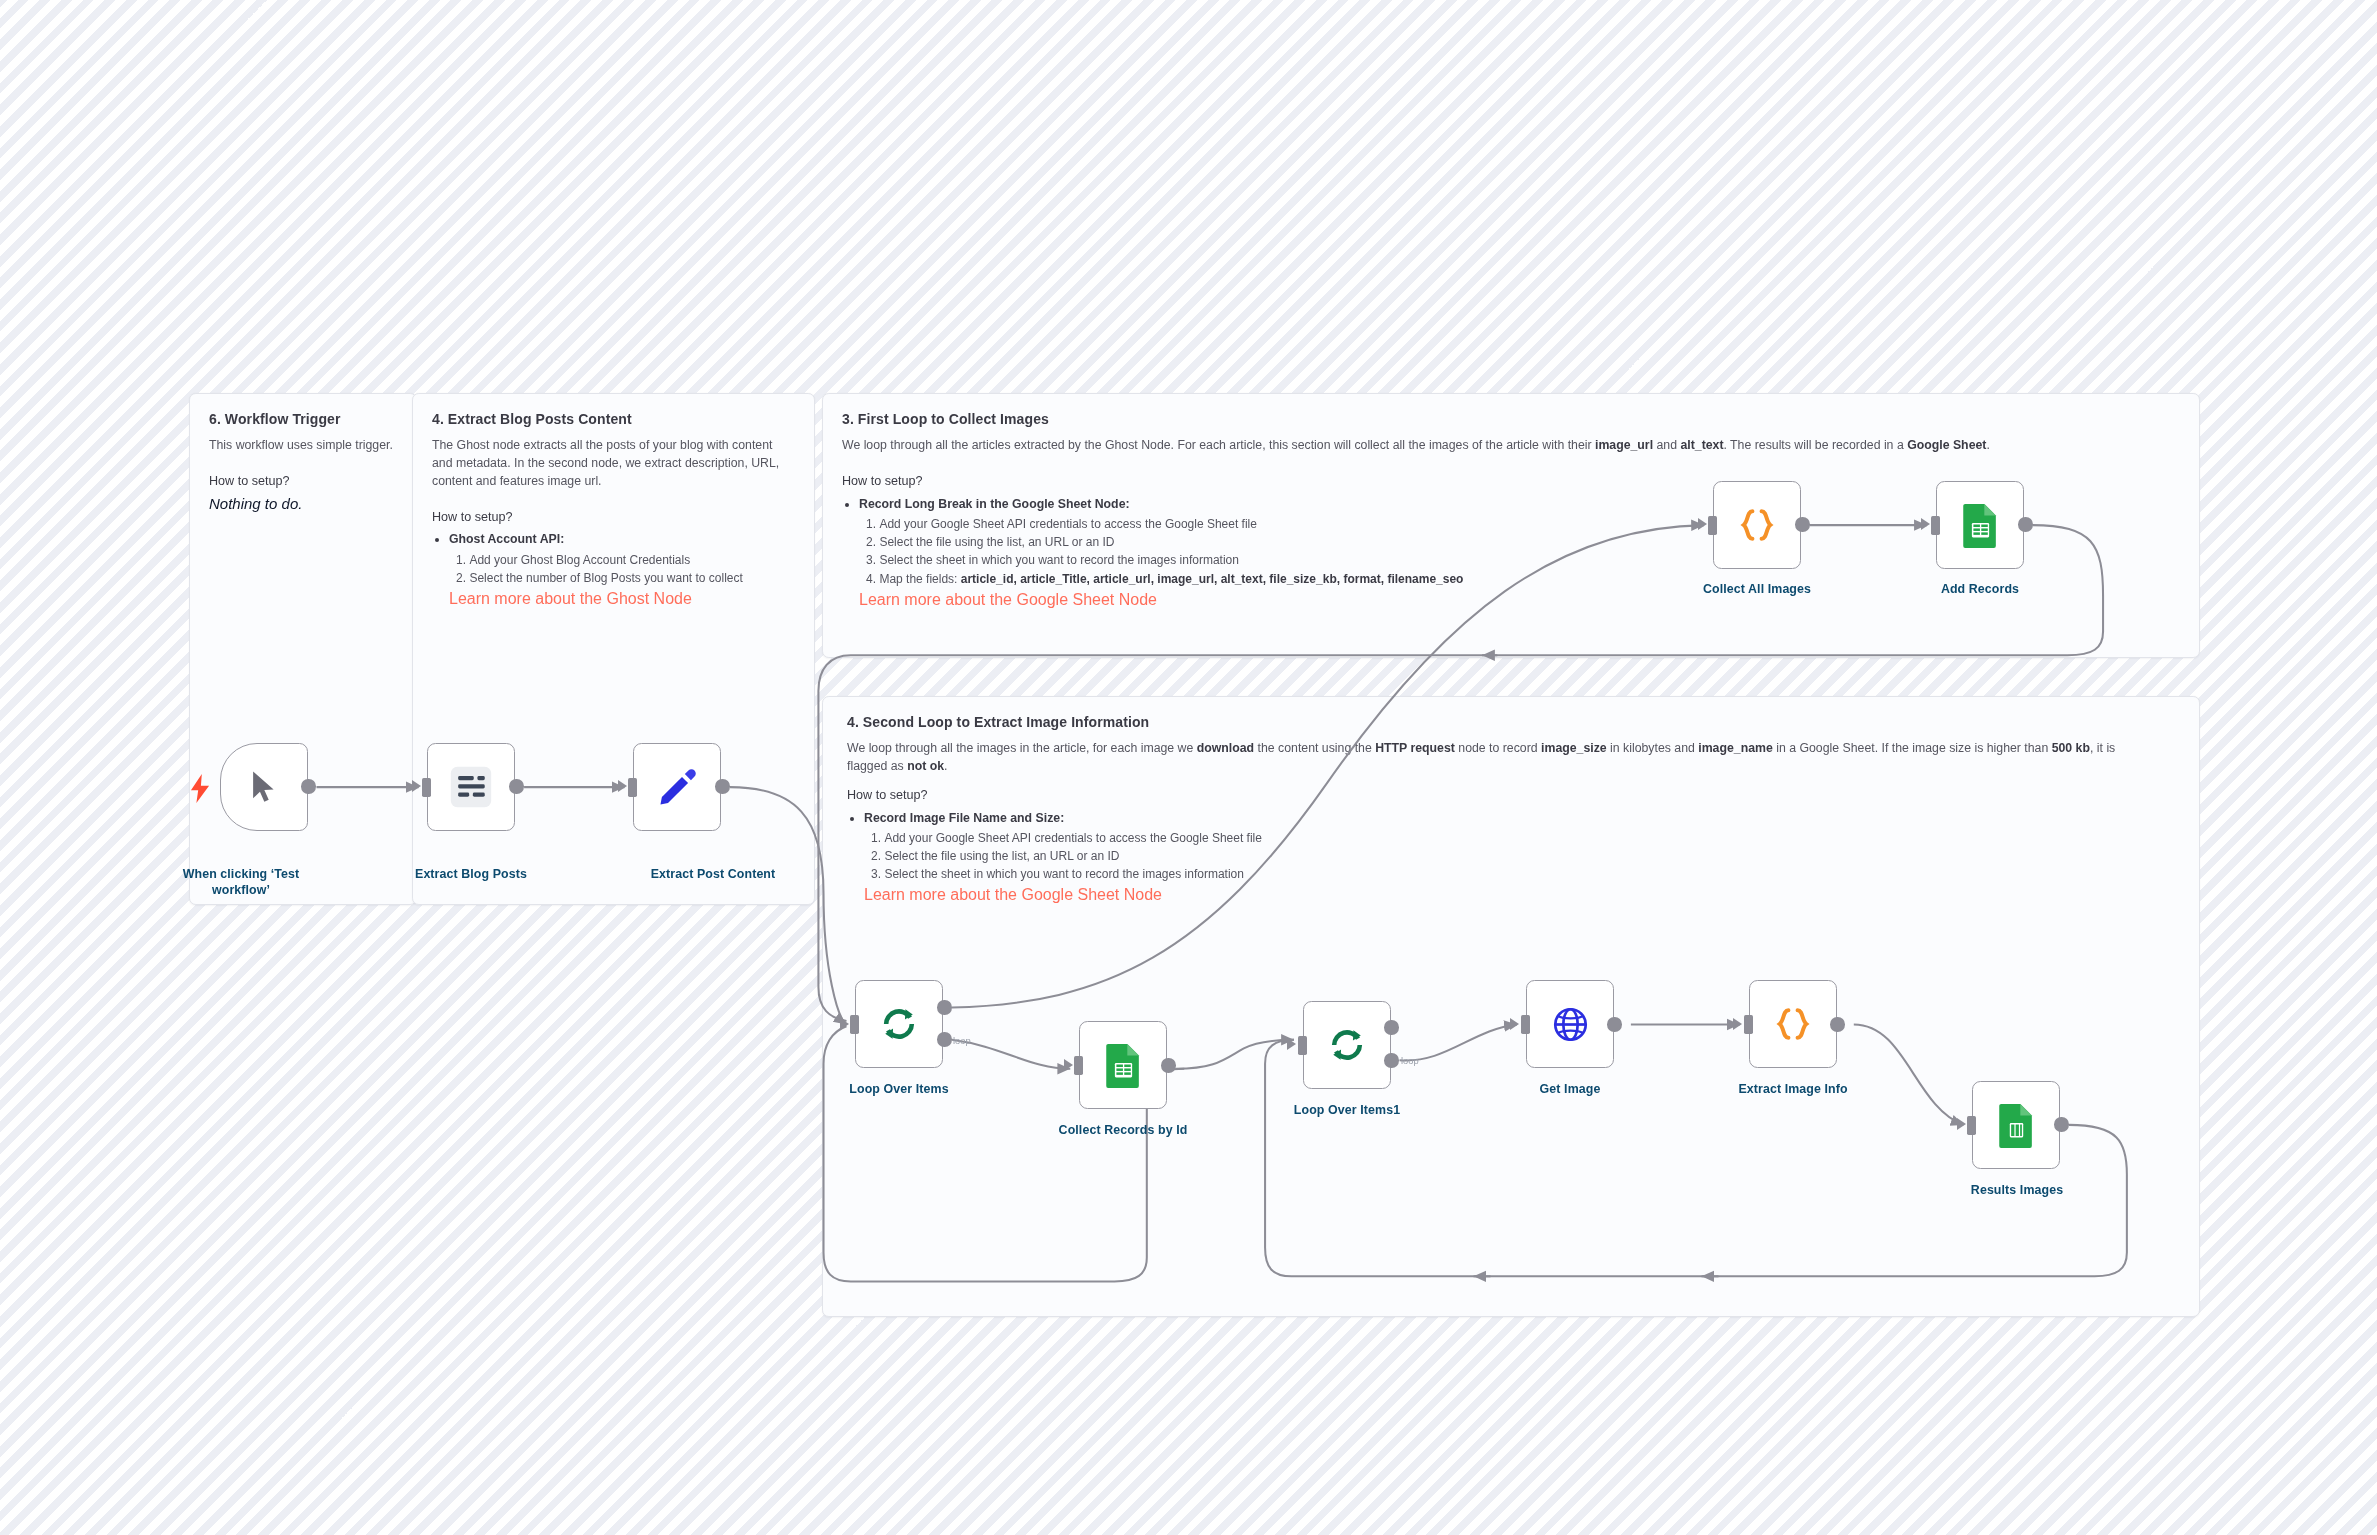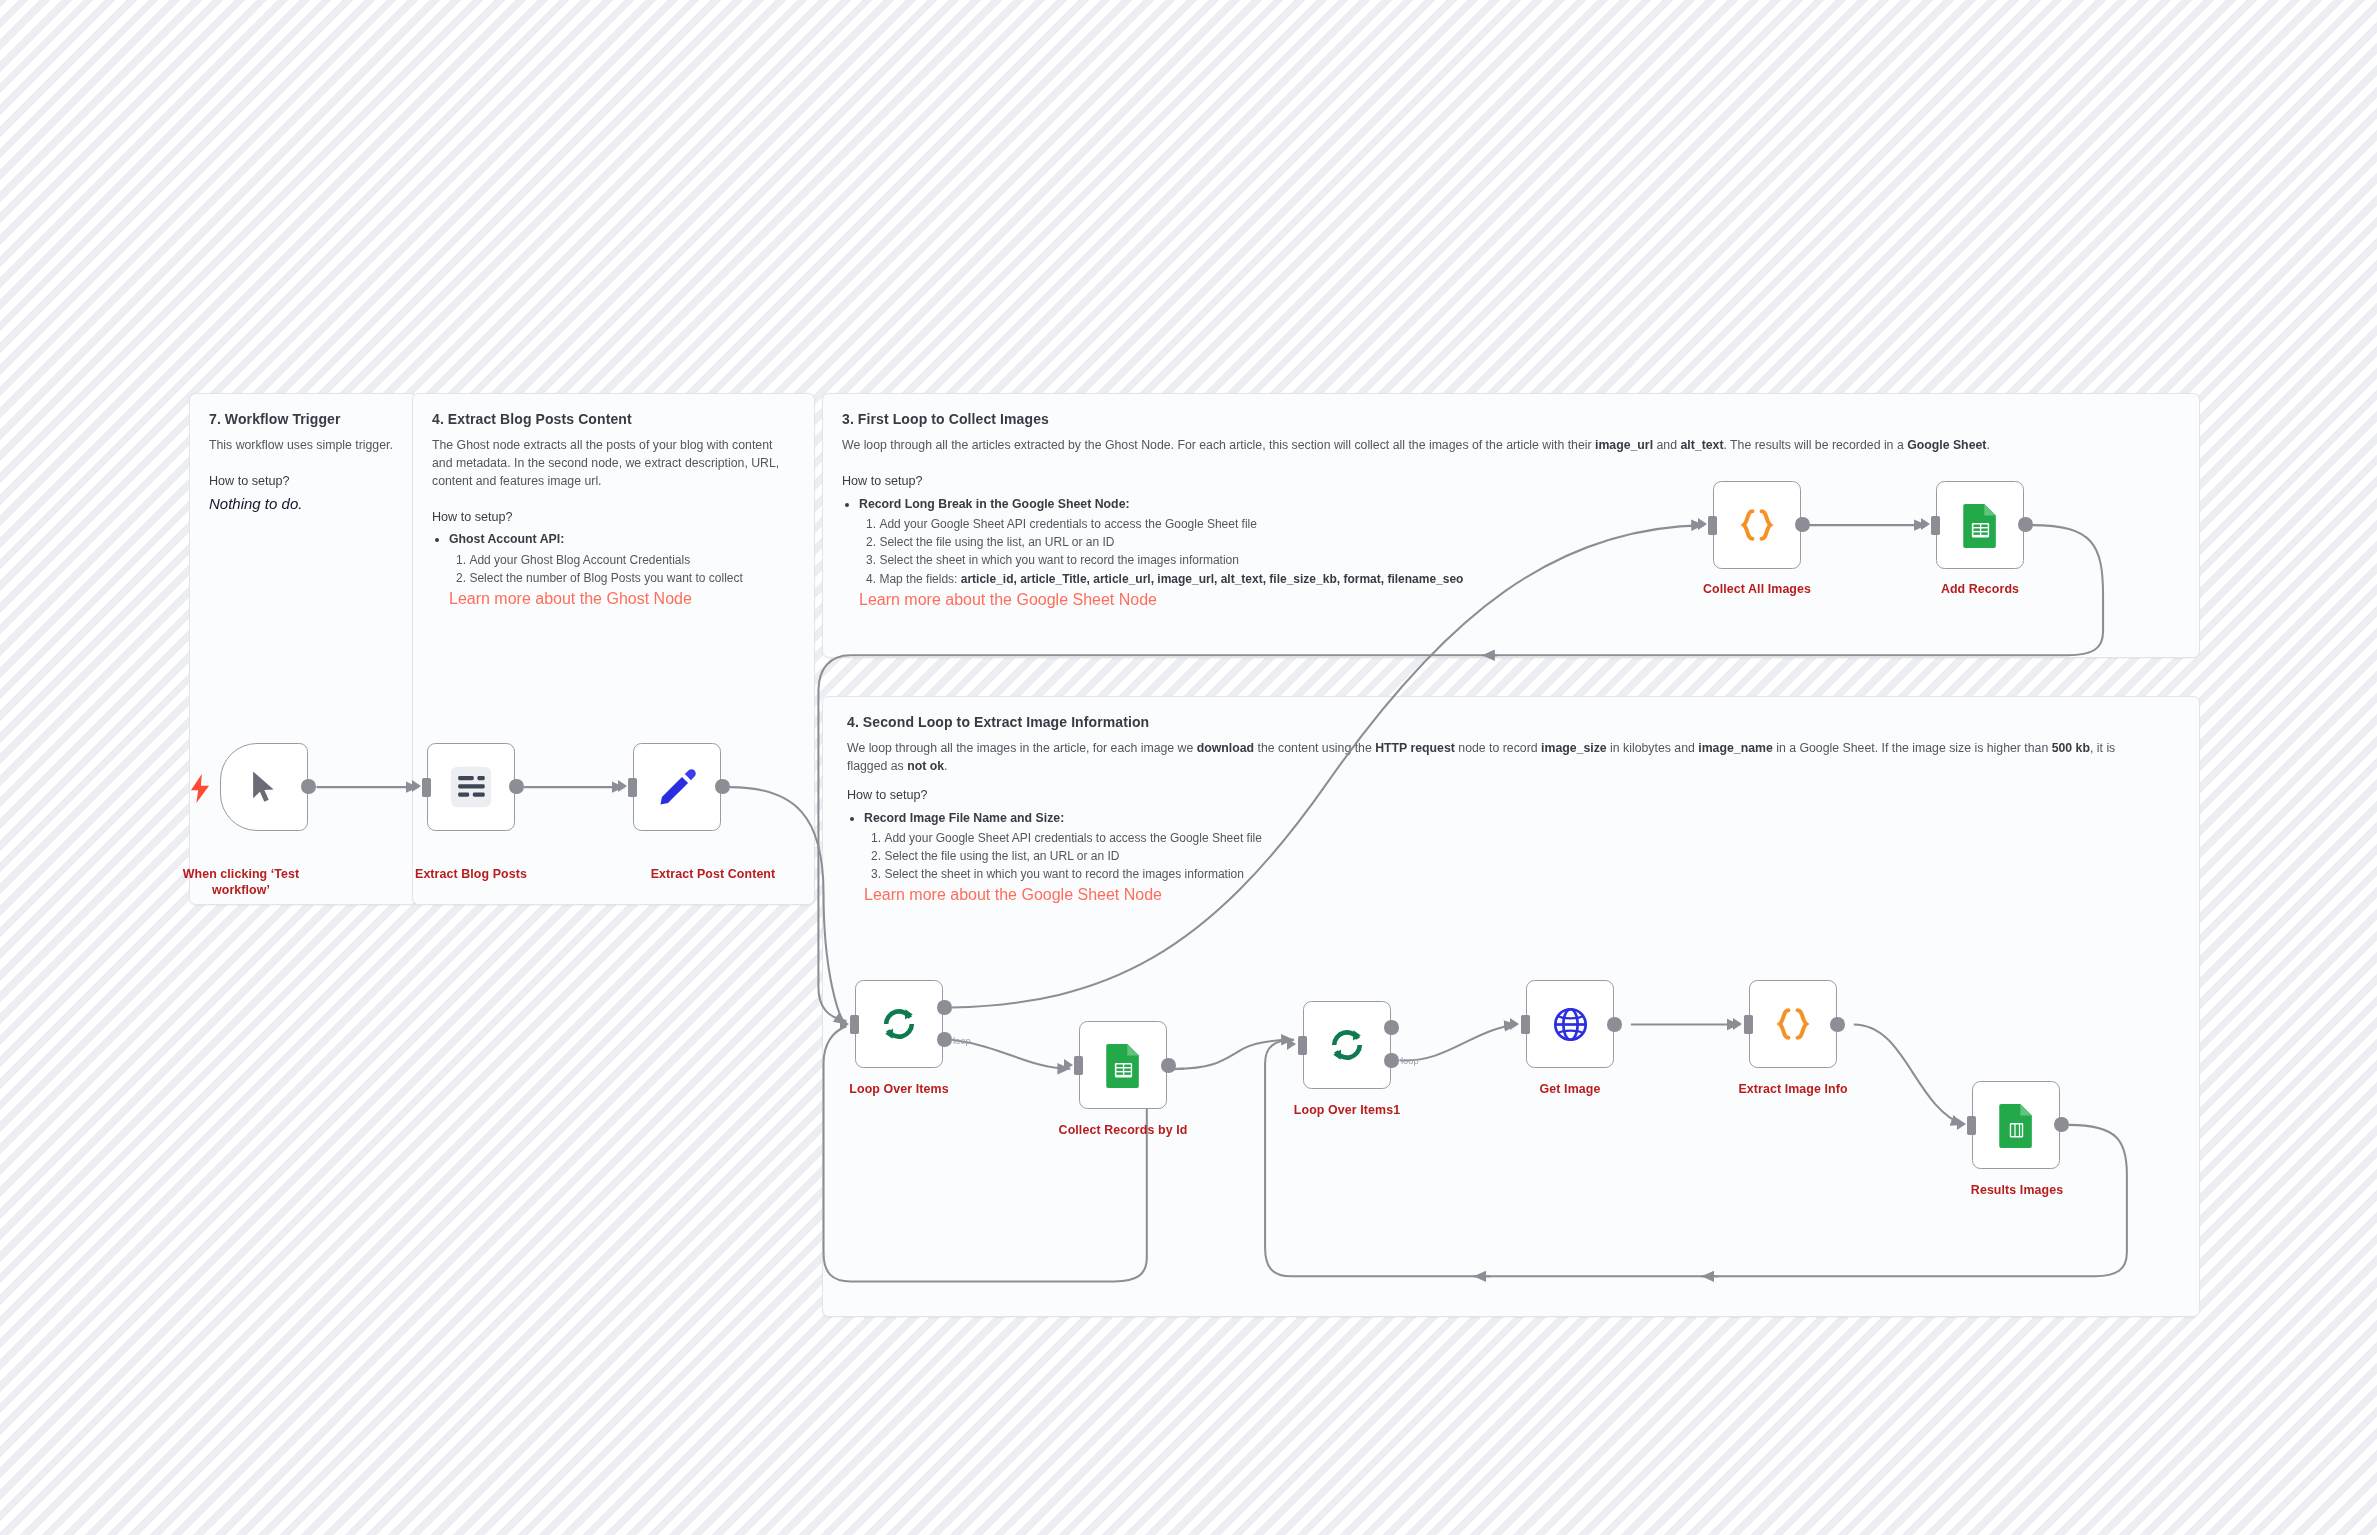--- a/index.html
+++ b/index.html
@@ -71,21 +71,21 @@
     display:flex;align-items:center;justify-content:center;
     z-index:6;
   }
   .node.trigger{
     border-radius:37px 8.5px 8.5px 37px;
   }
   .node-label{
     position:absolute;
     text-align:center;
     font-size:12.4px;
-    color:#b91c1c;
+    color:#0c4a6e;
     font-weight:bold;
     letter-spacing:0.1px;
     width:170px;
     z-index:6;
     line-height:1.25;
   }
   .port{
     position:absolute;width:14.5px;height:14.5px;border-radius:50%;
     background:#8d8d96;z-index:7;
   }
@@ -134,21 +134,21 @@
 
   
   .ico{display:block;}
 </style>
 </head>
 <body>
 
 <div id="canvas">
 
   <div class="sticky" id="sticky1">
-    <h3>7. Workflow Trigger</h3>
+    <h3>6. Workflow Trigger</h3>
     <p>This workflow uses simple trigger.</p>
     <div class="setup-h">How to setup?</div>
     <div class="em">Nothing to do.</div>
   </div>
 
   <div class="sticky" id="sticky2">
     <h3>4. Extract Blog Posts Content</h3>
     <p>The Ghost node extracts all the posts of your blog with content and metadata. In the second node, we extract description, URL, content and features image url.</p>
     <div class="setup-h">How to setup?</div>
     <ul>

